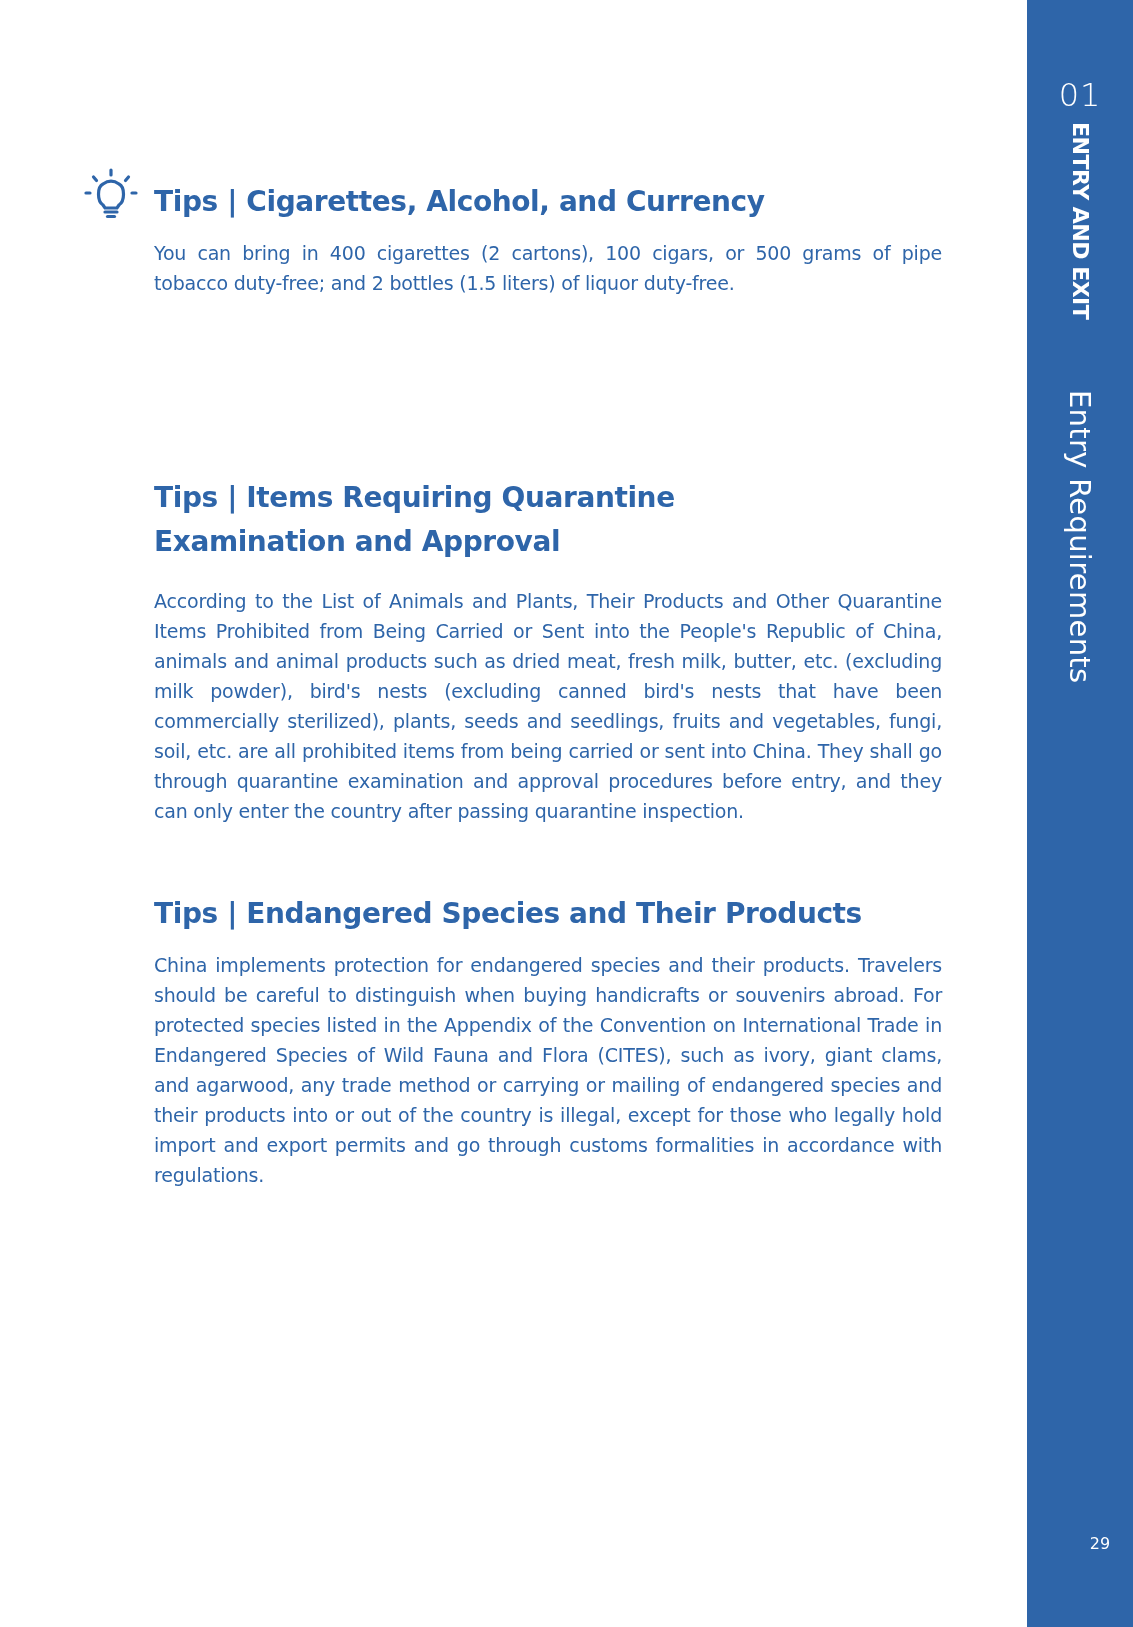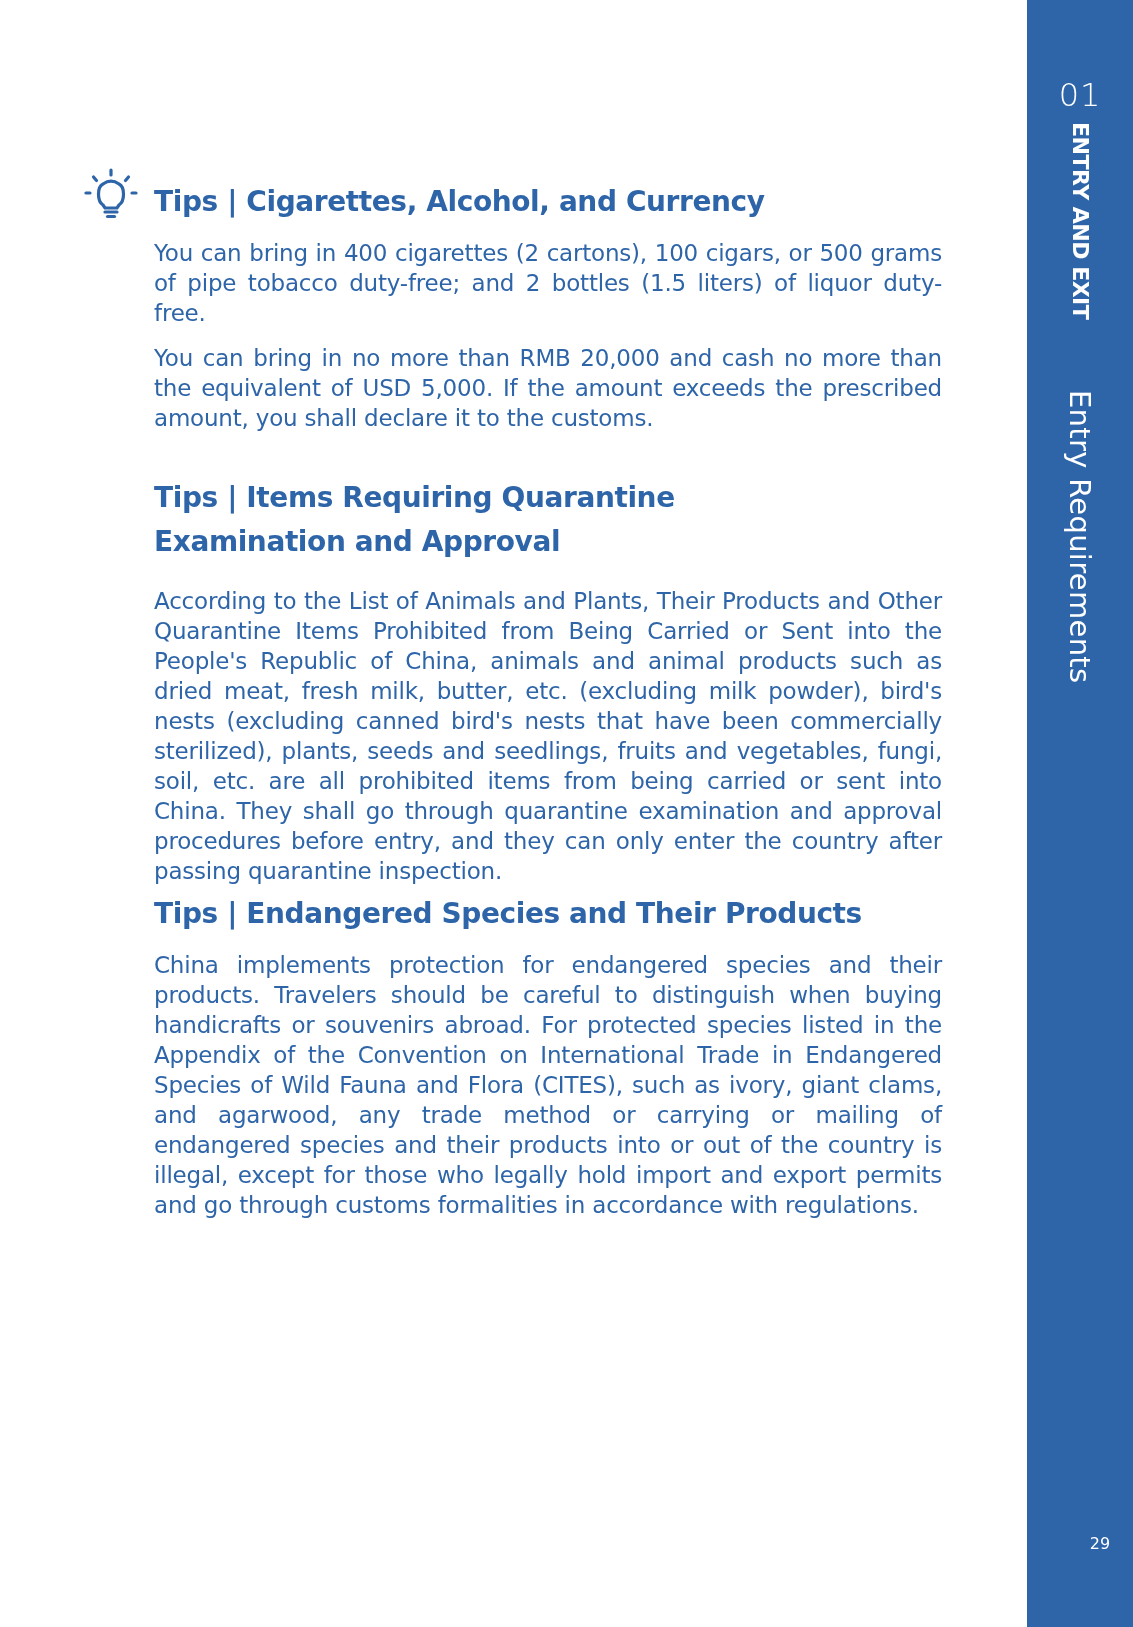--- a/index.html
+++ b/index.html
@@ -92,21 +92,21 @@
     .h {
       margin: 0;
       font-size: 28px;
       font-weight: bold;
       line-height: 44px;
       color: #2e65a9;
       letter-spacing: -0.4px;
     }
     .p {
       margin: 0;
-      font-size: 23px;
+      font-size: 19px;
       line-height: 30px;
       color: #2e65a9;
       text-align: justify;
       letter-spacing: -0.2px;
       hyphens: manual;
     }
     .note {
       color: #111111;
     }
   </style>
@@ -126,21 +126,20 @@
         <path d="M20 38 C 14 34, 14 20, 20 17 C 25 13.5, 31 13.5, 36 17 C 42 20, 42 34, 36 38 L 34 41 L 22 41 Z"></path>
         <line x1="22" y1="45" x2="34" y2="45"></line>
         <line x1="24.5" y1="49.5" x2="31.5" y2="49.5"></line>
       </g>
     </svg>
   </div>
 
   <div class="content" style="top:180px;">
     <h2 class="h">Tips | Cigarettes, Alcohol, and Currency</h2>
     <p class="p" style="margin-top:14px;">You can bring in 400 cigarettes (2 cartons), 100 cigars, or 500 grams of pipe tobacco duty-free; and 2 bottles (1.5 liters) of liquor duty-free.</p>
-    <p class="p" style="margin-top:15px;">You can bring in no more than RMB 20,000 and cash no more than the equivalent of USD 5,000. If the amount exceeds the prescribed amount, you shall declare it to the customs.</p>
   </div>
 
   <div class="content" style="top:476px;">
     <h2 class="h" style="width:700px;">Tips | Items Requiring Quarantine Examination and Approval</h2>
     <p class="p" style="margin-top:22px;">According to the List of Animals and Plants, Their Products and Other Quarantine Items Prohibited from Being Carried or Sent into the People's Republic of China, animals and animal products such as dried meat, fresh milk, butter, etc. (excluding milk powder), bird's nests (excluding canned bird's nests that have been commercially sterilized), plants, seeds and seedlings, fruits and vegetables, fungi, soil, etc. are all prohibited items from being carried or sent into China. They shall go through quarantine examination and approval procedures before entry, and they can only enter the country after passing quarantine inspection.</p>
   </div>
 
   <div class="content" style="top:892px;">
     <h2 class="h">Tips | Endangered Species and Their Products</h2>
     <p class="p" style="margin-top:14px;">China implements protection for endangered species and their products. Travelers should be careful to distinguish when buying handicrafts or souvenirs abroad. For protected species listed in the Appendix of the Convention on International Trade in Endangered Species of Wild Fauna and Flora (CITES), such as ivory, giant clams, and agarwood, any trade method or carrying or mailing of endangered species and their products into or out of the country is illegal, except for those who legally hold import and export permits and go through customs formalities in accordance with regulations.</p>

